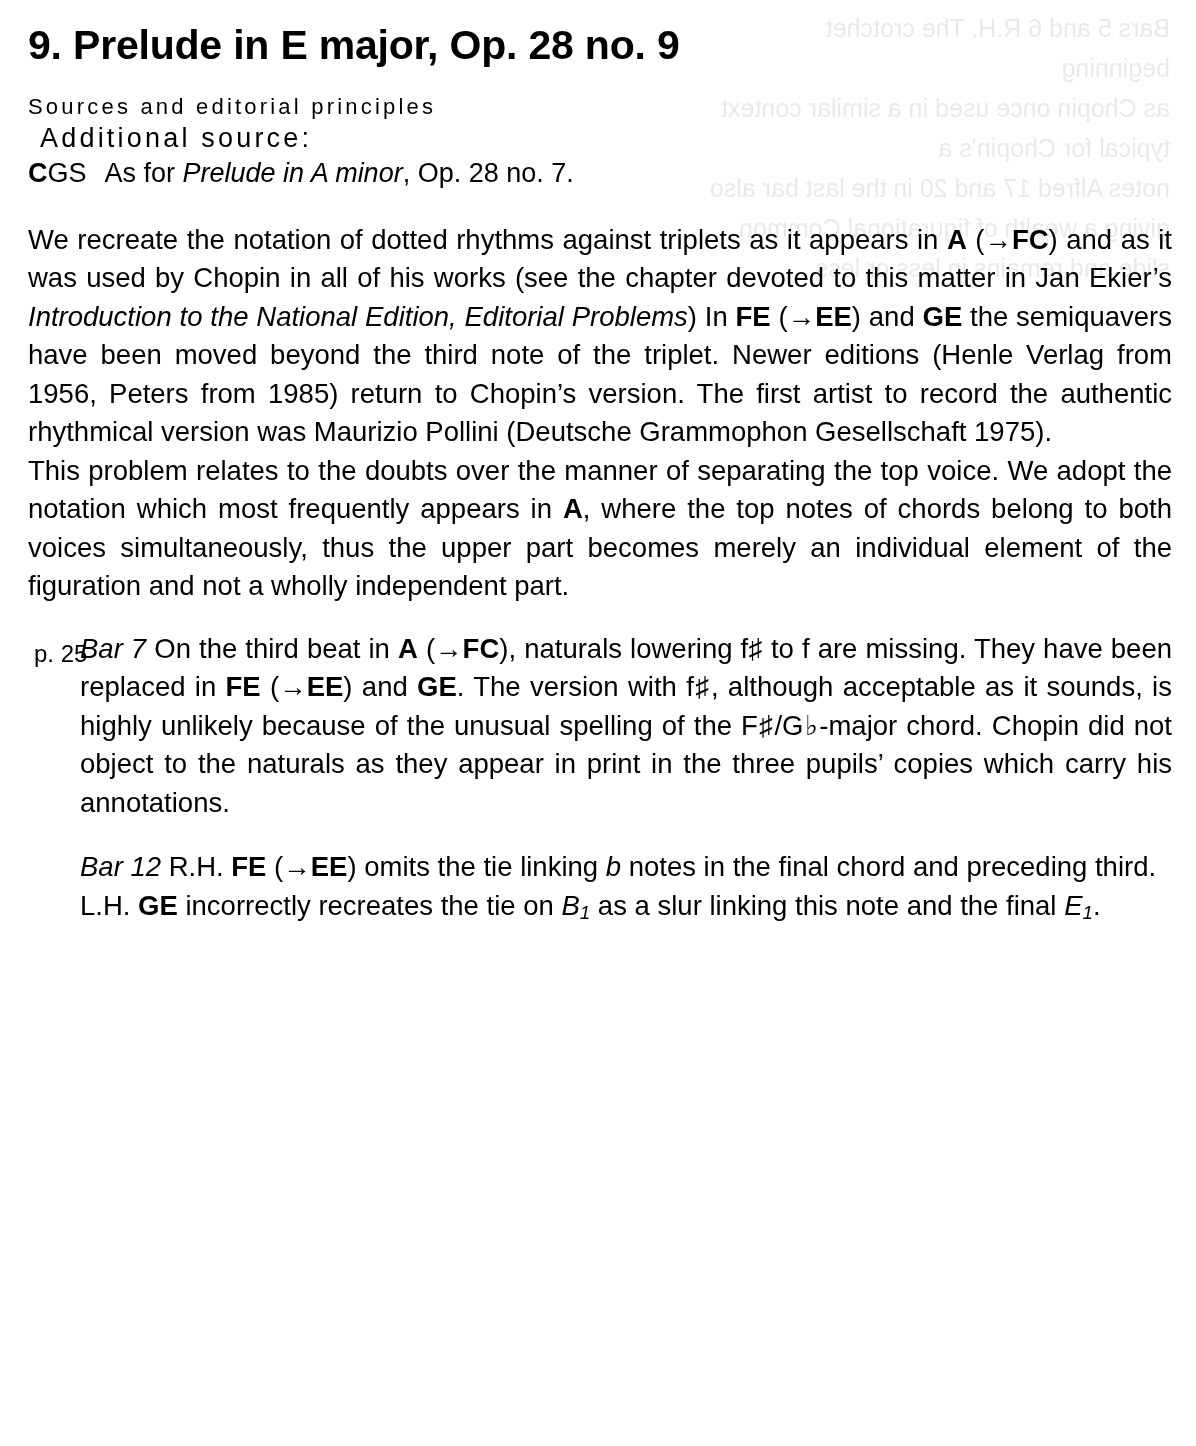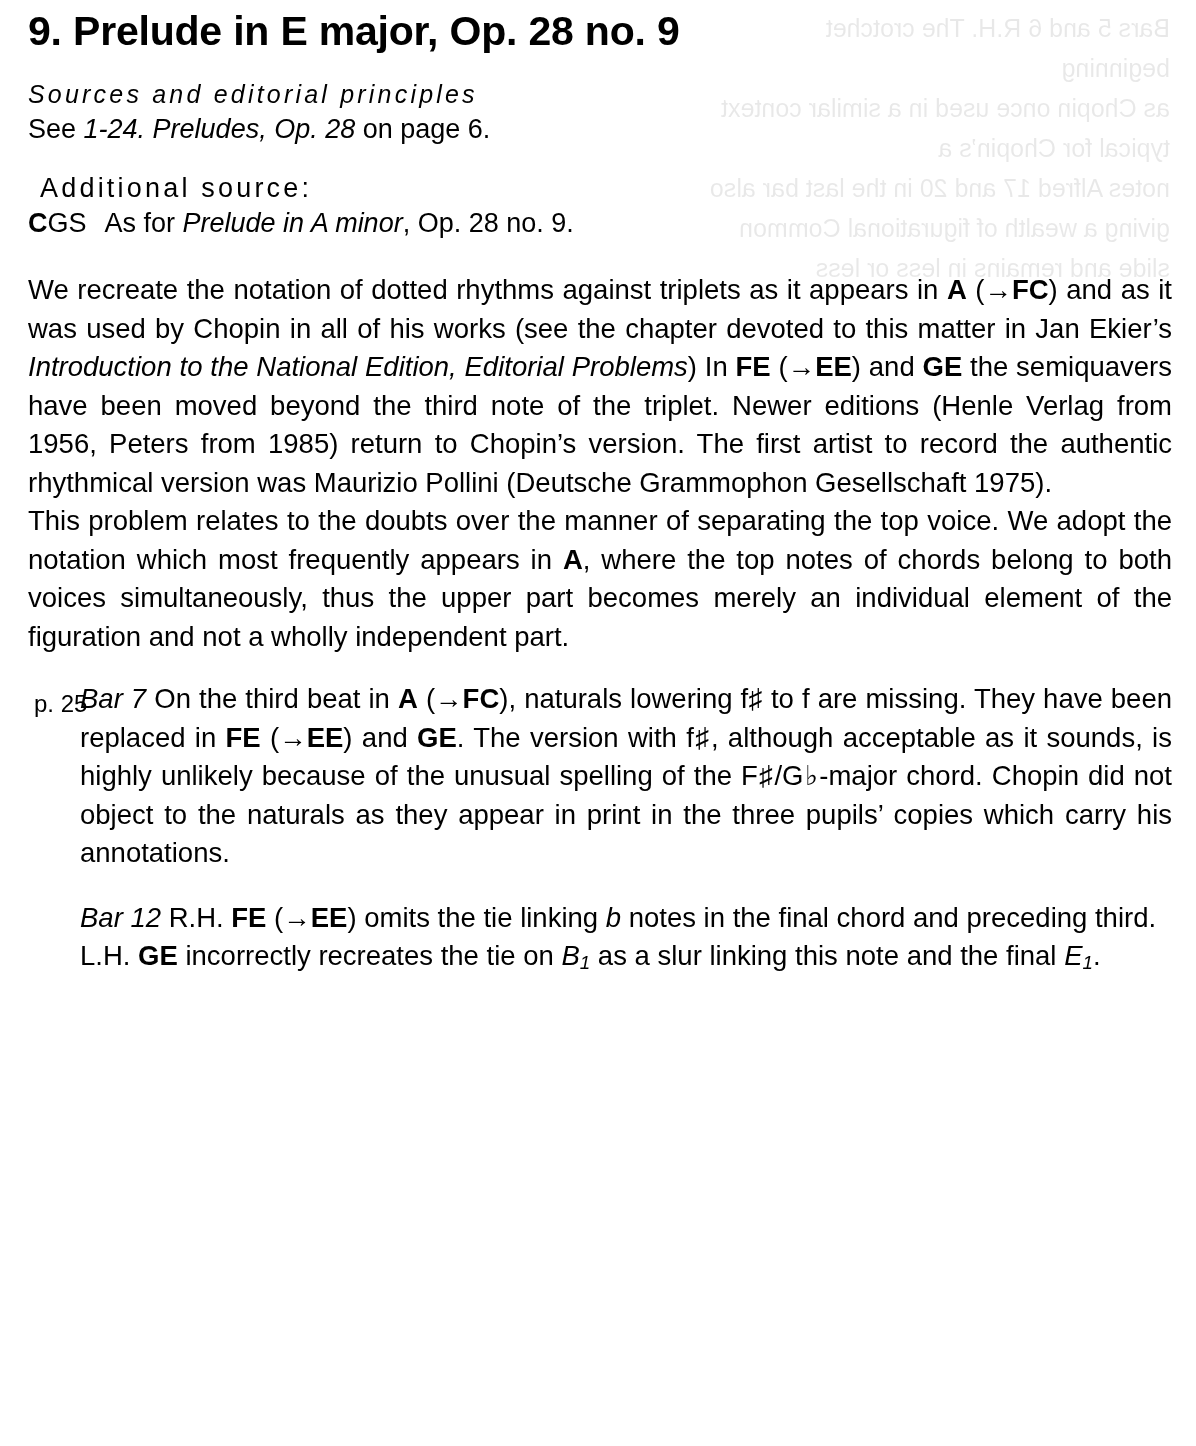--- a/index.html
+++ b/index.html
@@ -28,39 +28,38 @@
     line-height: 40px;
     color: #000;
     padding: 8px 26px;
     box-sizing: border-box;
     filter: blur(0.4px);
   }
   .bleed .bl-line { white-space: nowrap; }
 
   .page {
     position: relative;
-    padding: 2px 24px 0 28px;
+    padding: 16px 24px 0 28px;
     box-sizing: border-box;
     width: 1196px;
   }
 
   h1.title {
     font-size: 41px;
     font-weight: bold;
     letter-spacing: -0.2px;
     margin: 8px 0 26px 0;
     line-height: 1.05;
   }
 
   .sec-head {
-    font-size: 25px;
+    font-size: 22px;
     letter-spacing: 3.2px;
     margin: 8px 0 2px 0;
     line-height: 1.25;
-    font-style: italic;
   }
 
   .sub-line {
     font-size: 27px;
     line-height: 1.3;
     margin: 0 0 26px 0;
   }
   .sub-line i { font-style: italic; }
 
   .addl-head {
@@ -124,27 +123,24 @@
   <div class="bl-line">notes Alfred 17 and 20 in the last bar also</div>
   <div class="bl-line">giving a wealth of figurational Common</div>
   <div class="bl-line">slide and remains in less or less</div>
 </div>
 
 <div class="page">
 
   <h1 class="title">9. Prelude in E major, Op. 28 no. 9</h1>
 
   <div class="sec-head">Sources and editorial principles</div>
-  <div class="sub-line">
-    <span>See </span><i>1-24. Preludes, Op. 28</i><span> on page 6.</span>
-  </div>
 
   <div class="addl-head">Additional source:</div>
   <div class="addl-src">
-    <span class="sig">C</span><span class="sig-rest">GS</span><span class="gap"></span><span>As for </span><i>Prelude in A minor</i><span>, Op. 28 no. 9.</span>
+    <span class="sig">C</span><span class="sig-rest">GS</span><span class="gap"></span><span>As for </span><i>Prelude in A minor</i><span>, Op. 28 no. 7.</span>
   </div>
 
   <p class="body">We recreate the notation of dotted rhythms against triplets as it appears in <b>A</b> (→<b>FC</b>) and as it was used by Chopin in all of his works (see the chapter devoted to this matter in Jan Ekier’s <i>Introduction to the National Edition, Editorial Problems</i>) In <b>FE</b> (→<b>EE</b>) and <b>GE</b> the semiquavers have been moved beyond the third note of the triplet. Newer editions (Henle Verlag from 1956, Peters from 1985) return to Chopin’s version. The first artist to record the authentic rhythmical version was Maurizio Pollini (Deutsche Grammophon Gesellschaft 1975).</p>
 
   <p class="body">This problem relates to the doubts over the manner of separating the top voice. We adopt the notation which most frequently appears in <b>A</b>, where the top notes of chords belong to both voices simultaneously, thus the upper part becomes merely an individual element of the figura­tion and not a wholly independent part.</p>
 
   <div class="note-block">
     <div class="pageref">p. 25</div>
     <div class="notes">
 

